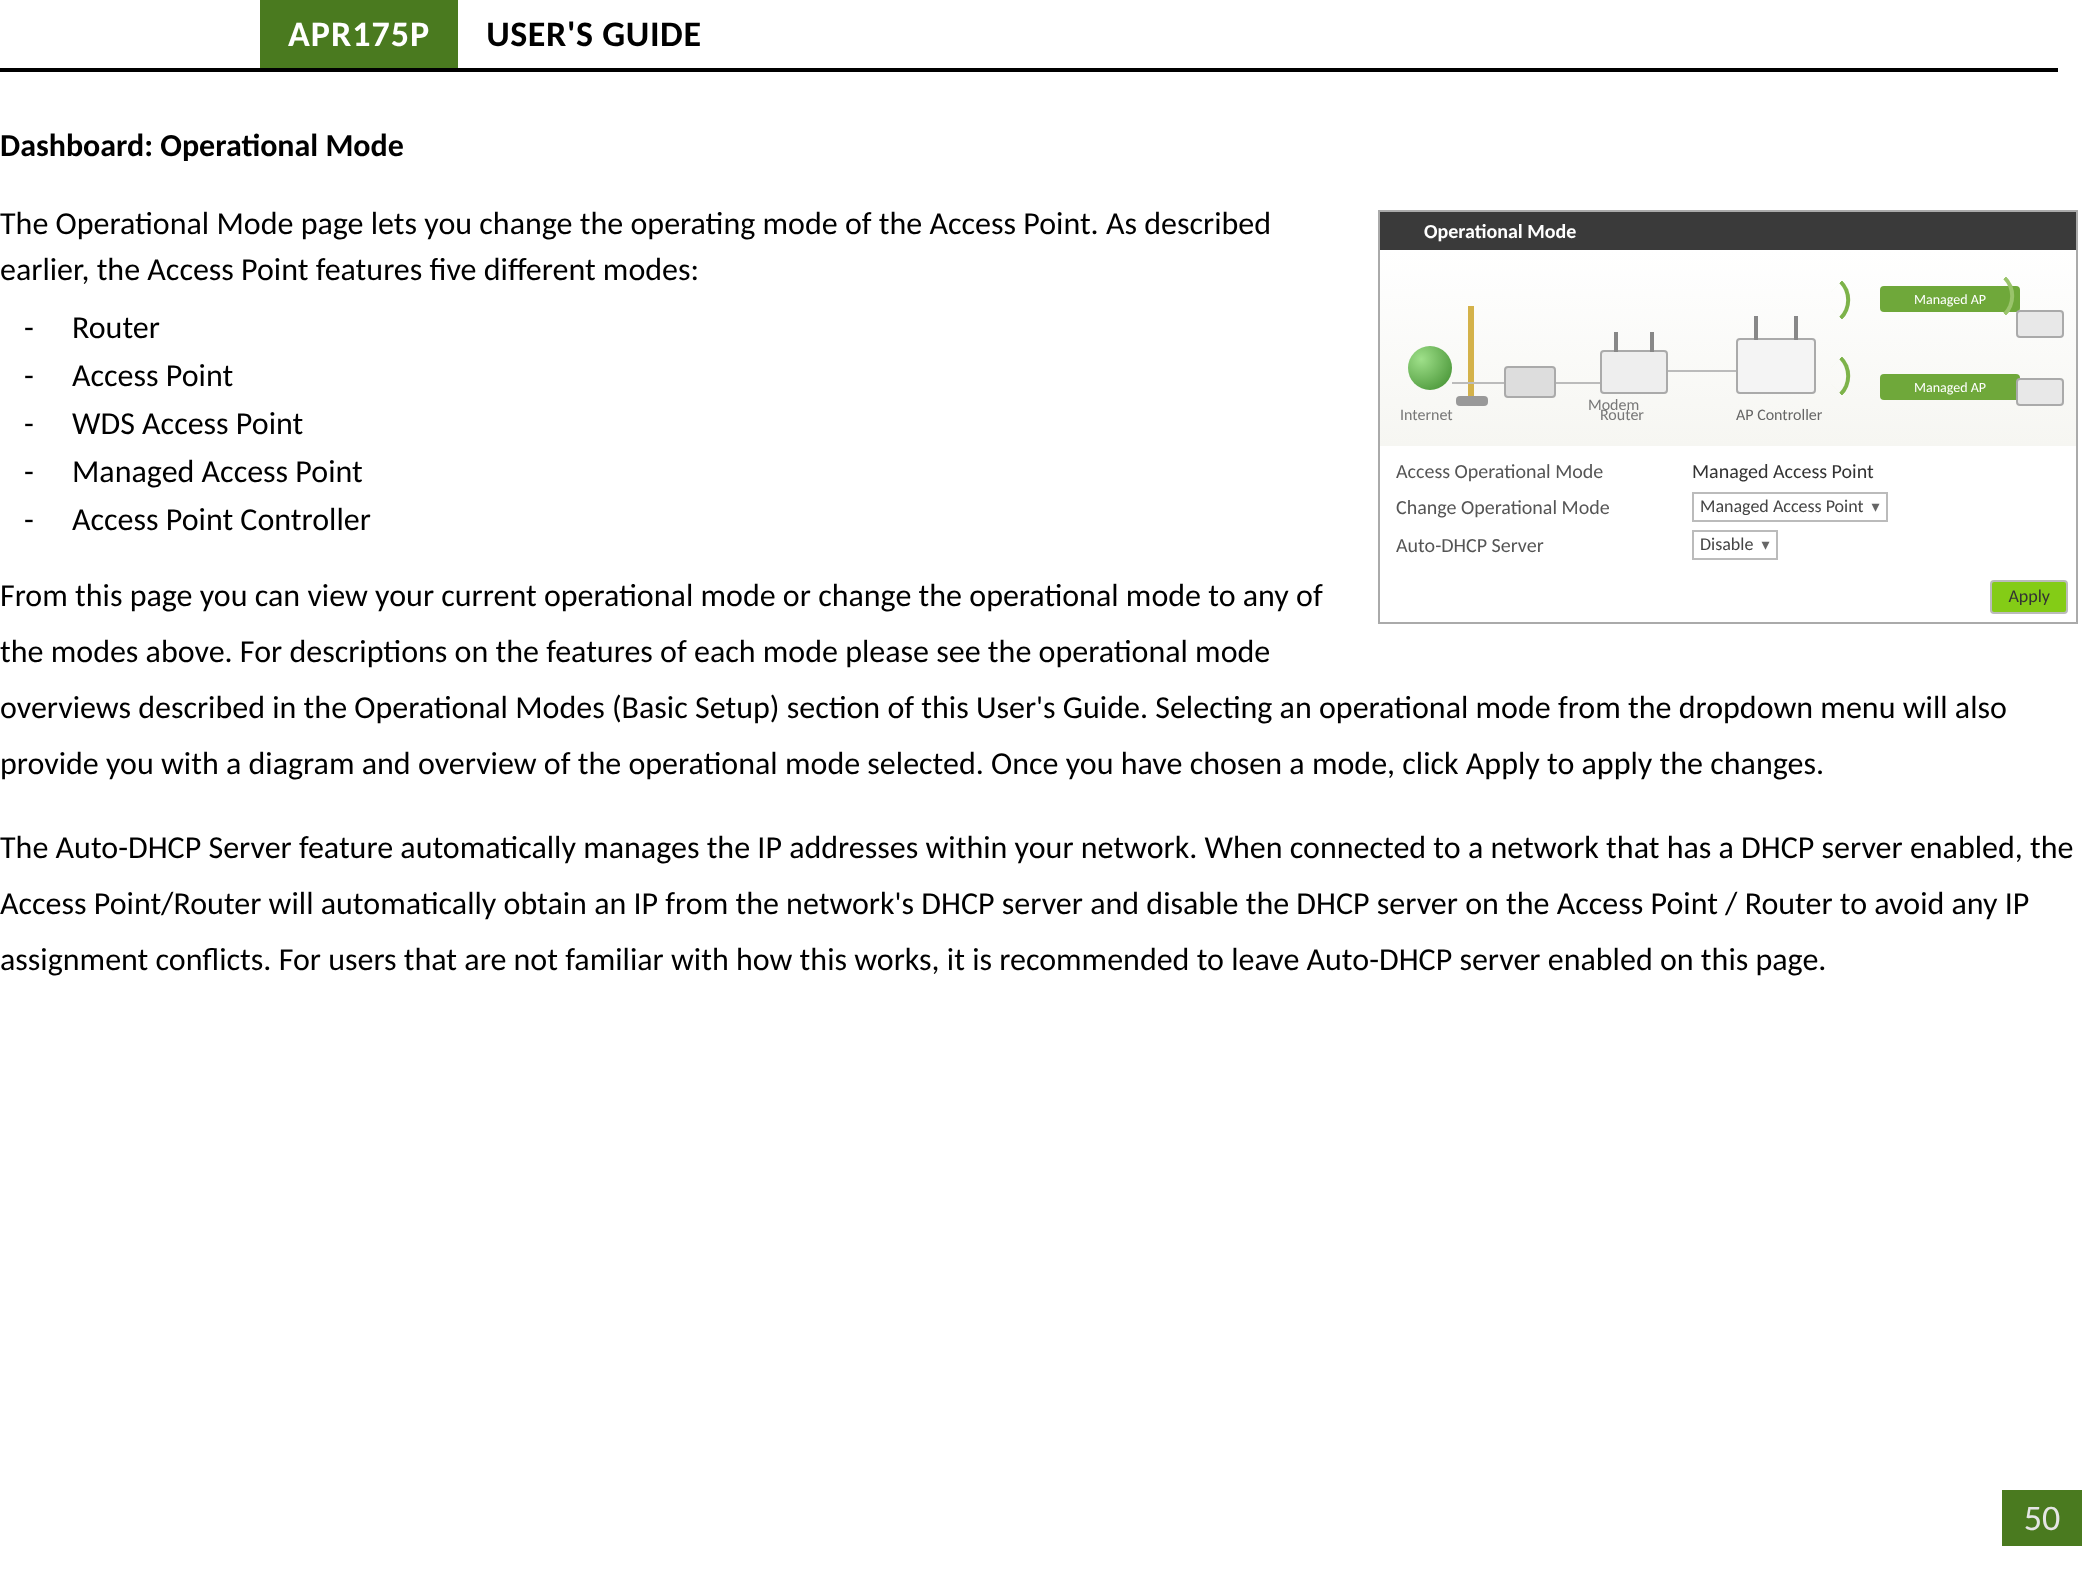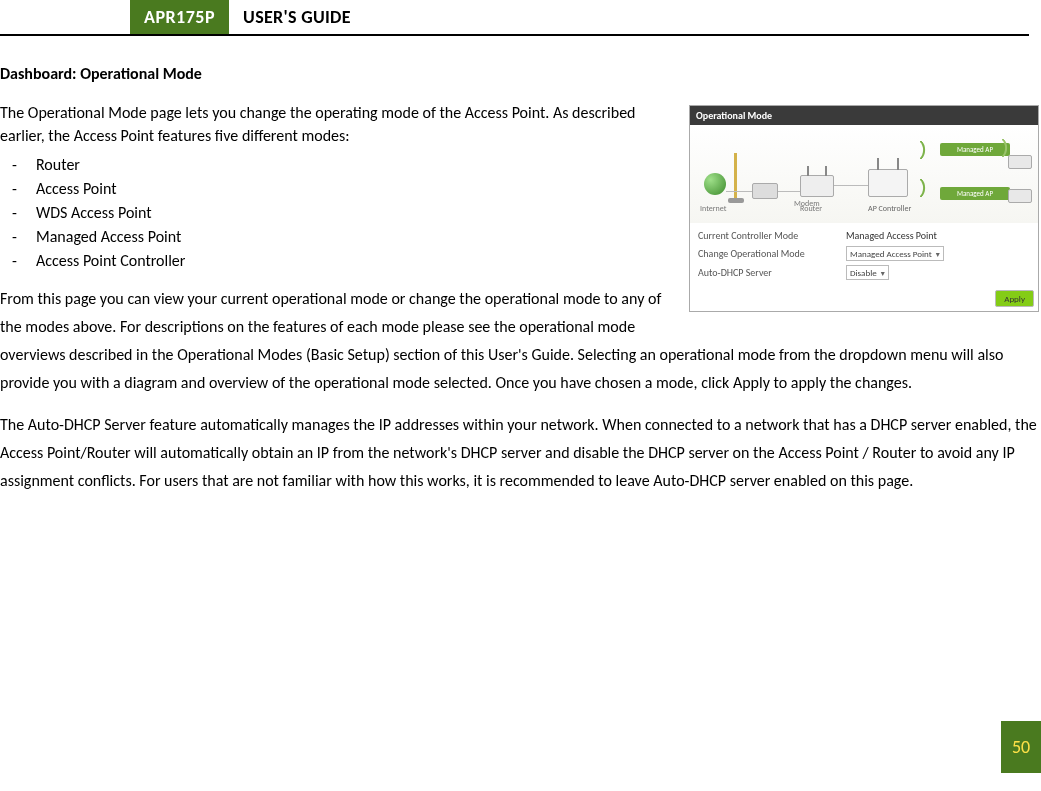--- a/index.html
+++ b/index.html
@@ -55,21 +55,21 @@
       width: 350px;
       border: 1px solid #aaa;
       margin: 4px 2px 8px 14px;
       background: #fff;
       font-size: 10px;
     }
     .fig-header {
       background: #3a3a3a;
       color: #fff;
       font-size: 10px;
-      padding: 3px 6px;
+      padding: 3px 22px;
       font-weight: bold;
     }
     .fig-diagram {
       height: 98px;
       position: relative;
       background: linear-gradient(#fff, #f6f6f2);
       overflow: hidden;
     }
     .fig-rows {
       padding: 6px 6px 4px 8px;
@@ -128,23 +128,23 @@
     .para {
       font-size: 16px;
       line-height: 1.75;
       margin-bottom: 14px;
     }
     .page-number {
       position: absolute;
       bottom: 18px;
       right: 0;
       background: #4a7a1f;
-      color: #fde047;
+      color: #e5e5e5;
       width: 40px;
-      height: 52px;
+      height: 28px;
       display: flex;
       align-items: center;
       justify-content: center;
       font-size: 18px;
     }
     
     .globe {
       position: absolute;
       left: 14px; top: 48px;
       width: 22px; height: 22px;
@@ -279,21 +279,21 @@
         <div class="wave" style="left:224px; top:18px;"></div>
         <div class="wave" style="left:224px; top:56px;"></div>
         <div class="badge-green" style="left:250px; top:18px;">Managed AP</div>
         <div class="badge-green" style="left:250px; top:62px;">Managed AP</div>
         <div class="wave" style="left:306px; top:16px; border-color:#9ac46b;"></div>
         <div class="laptop" style="left:318px; top:30px;"></div>
         <div class="laptop" style="left:318px; top:64px;"></div>
       </div>
       <div class="fig-rows">
         <div class="fig-row">
-          <span class="fig-row-label">Current Controller Mode</span>
+          <span class="fig-row-label">Access Operational Mode</span>
           <span class="fig-row-val">Managed Access Point</span>
         </div>
         <div class="fig-row">
           <span class="fig-row-label">Change Operational Mode</span>
           <span class="fig-select">
             <span>Managed Access Point</span>
             <span class="caret">▾</span>
           </span>
         </div>
         <div class="fig-row">

